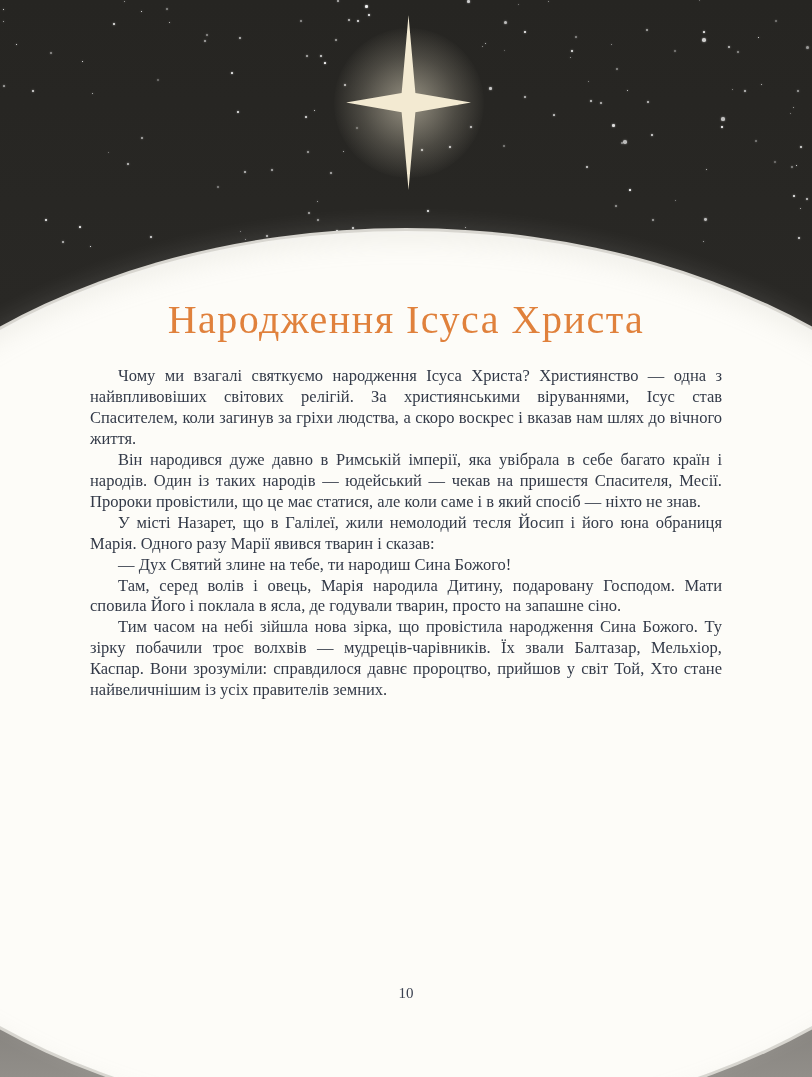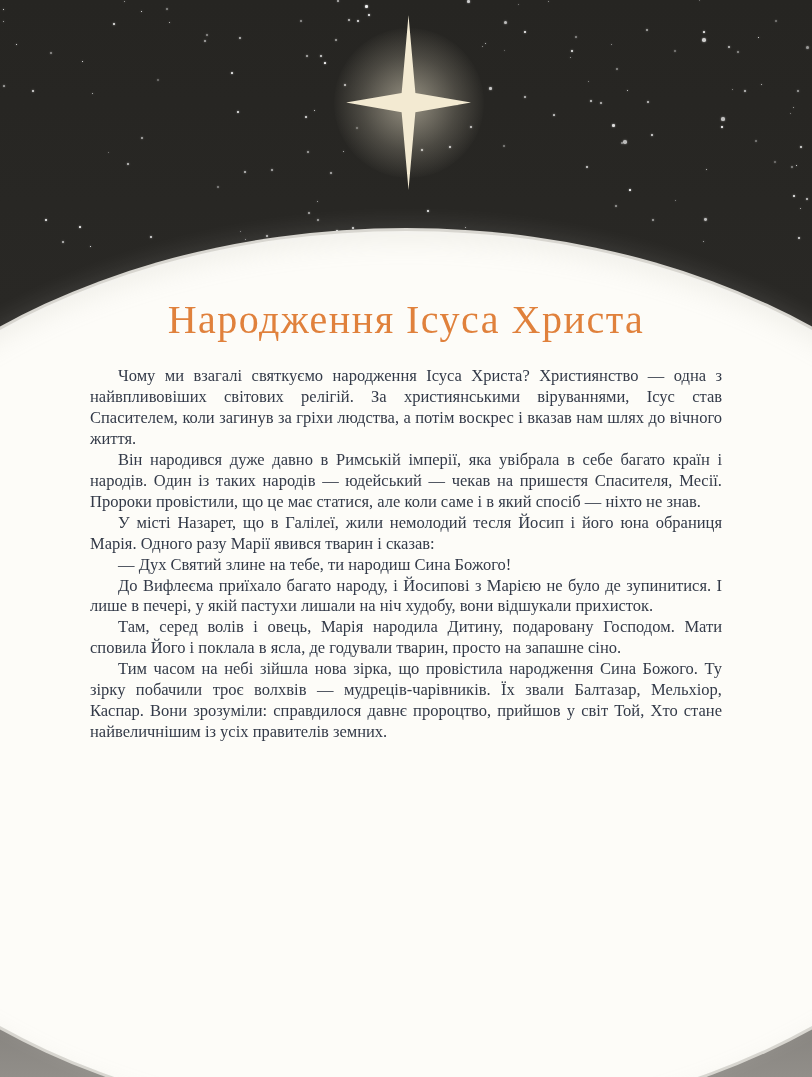--- a/index.html
+++ b/index.html
@@ -283,22 +283,22 @@
   <div class="big-star-glow"></div>
   <div class="big-star"></div>
 </div>
 
 <div class="dome"></div>
 
 <div class="content">
   <h1 class="page-title" style="color: rgb(224, 129, 60);">Народження Ісуса Христа</h1>
 
   <div class="body-text" style="color: rgb(51, 58, 72);">
-    <p>Чому ми взагалі святкуємо народження Ісуса Христа? Християнство — одна з найвпливовіших світових релігій. За християнськими віруваннями, Ісус став Спасителем, коли загинув за гріхи людства, а потім воскрес і вказав нам шлях до вічного життя.</p>
+    <p>Чому ми взагалі святкуємо народження Ісуса Христа? Християнство — одна з найвпливовіших світових релігій. За християнськими віруваннями, Ісус став Спасителем, коли загинув за гріхи людства, а скоро воскрес і вказав нам шлях до вічного життя.</p>
     <p>Він народився дуже давно в Римській імперії, яка увібрала в себе багато країн і народів. Один із таких народів — юдейський — чекав на пришестя Спасителя, Месії. Пророки провістили, що це має статися, але коли саме і в який спосіб — ніхто не знав.</p>
     <p>У місті Назарет, що в Галілеї, жили немолодий тесля Йосип і його юна обраниця Марія. Одного разу Марії явився тварин і сказав:</p>
     <p>— Дух Святий злине на тебе, ти народиш Сина Божого!</p>
-    <p>До Вифлеєма приїхало багато народу, і Йосипові з Марією не було де зупинитися. І лише в печері, у якій пастухи лишали на ніч худобу, вони відшукали прихисток.</p>
     <p>Там, серед волів і овець, Марія народила Дитину, подаровану Господом. Мати сповила Його і поклала в ясла, де годували тварин, просто на запашне сіно.</p>
     <p>Тим часом на небі зійшла нова зірка, що провістила народження Сина Божого. Ту зірку побачили троє волхвів — мудреців-чарівників. Їх звали Балтазар, Мельхіор, Каспар. Вони зрозуміли: справдилося давнє пророцтво, прийшов у світ Той, Хто стане найвеличнішим із усіх правителів земних.</p>
   </div>
 
+  <div class="page-number">10</div>
 </div>
 
 </body></html>

